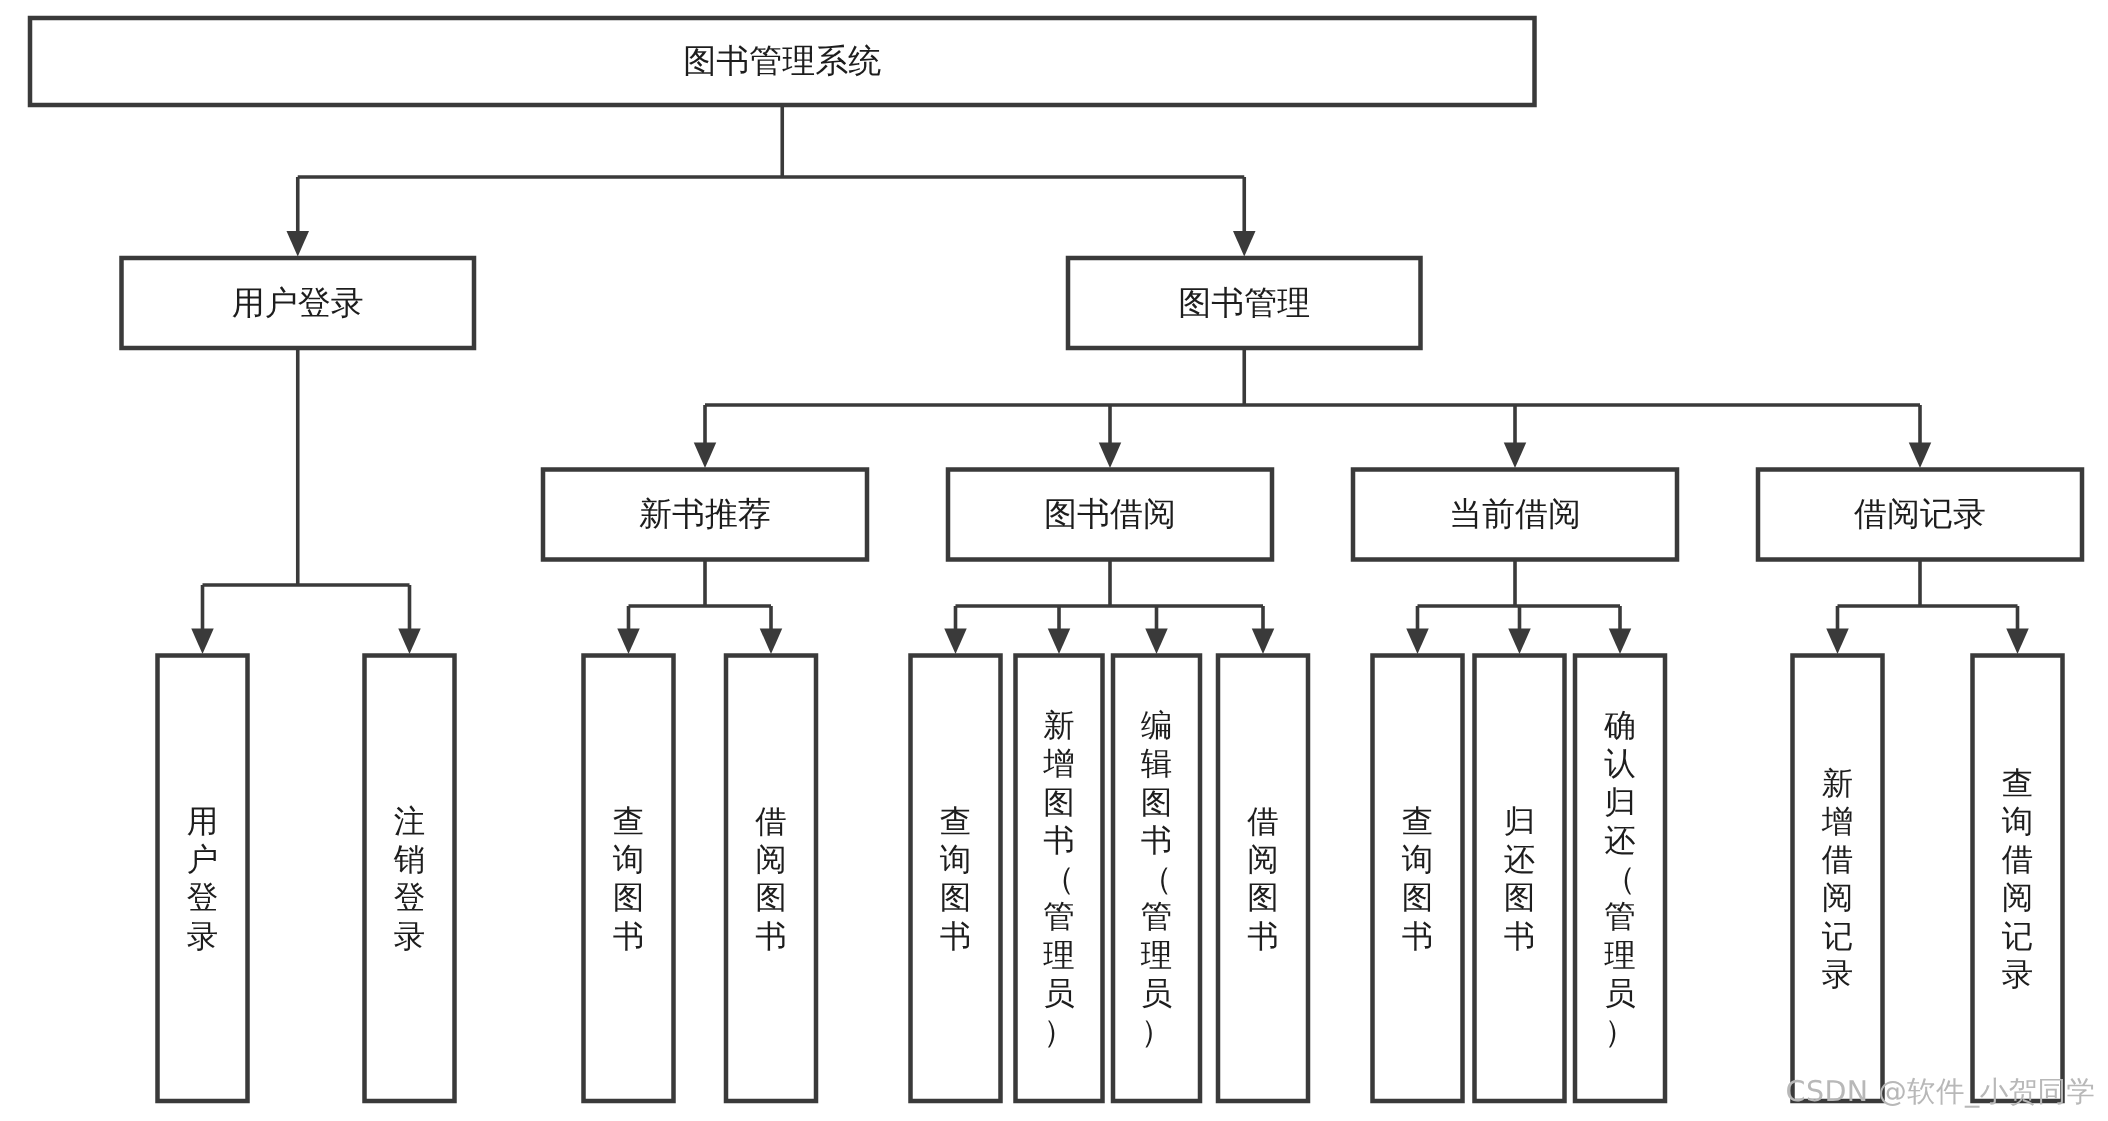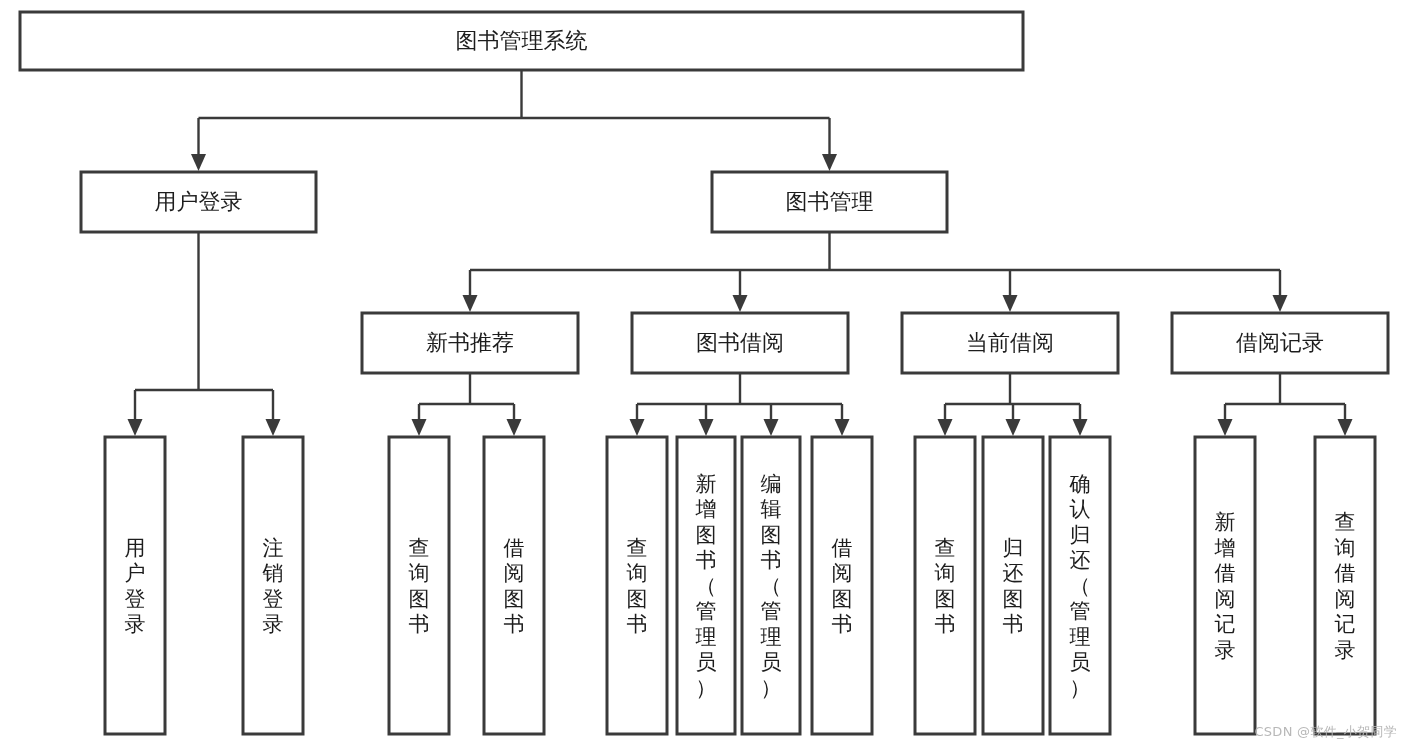--- a/index.html
+++ b/index.html
@@ -46,21 +46,21 @@
     fill: #1d1d1d;
     font-family: "DejaVu Sans", "Liberation Sans", sans-serif;
     font-size: 21px;
     text-anchor: middle;
   }
   .watermark {
     position: absolute;
     right: 8px;
     bottom: 6px;
     font-family: "DejaVu Sans", "Liberation Sans", sans-serif;
-    font-size: 13px;
+    font-size: 19px;
     color: #b8b8b8;
     letter-spacing: 0.3px;
     white-space: nowrap;
     user-select: none;
   }
 </style>
 </head>
 <body>
 
 <svg id="diagram" viewBox="0 0 1405 747" xmlns="http://www.w3.org/2000/svg">

